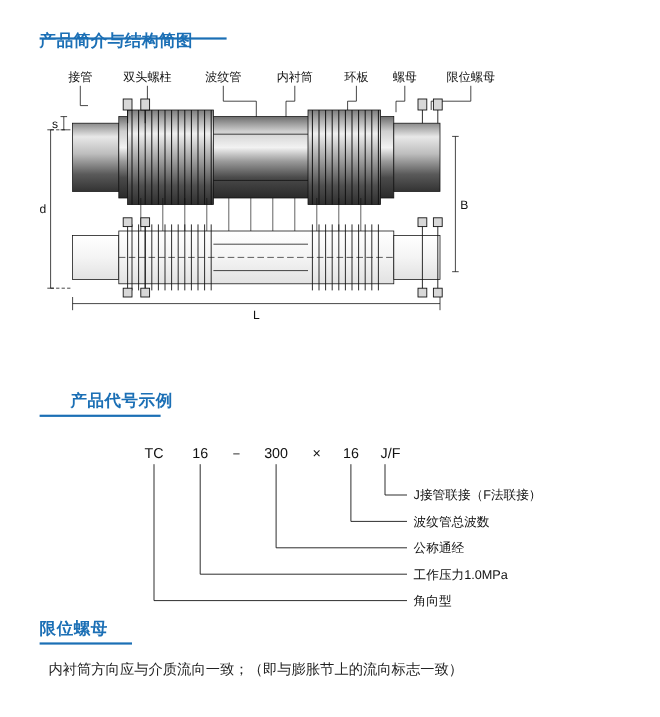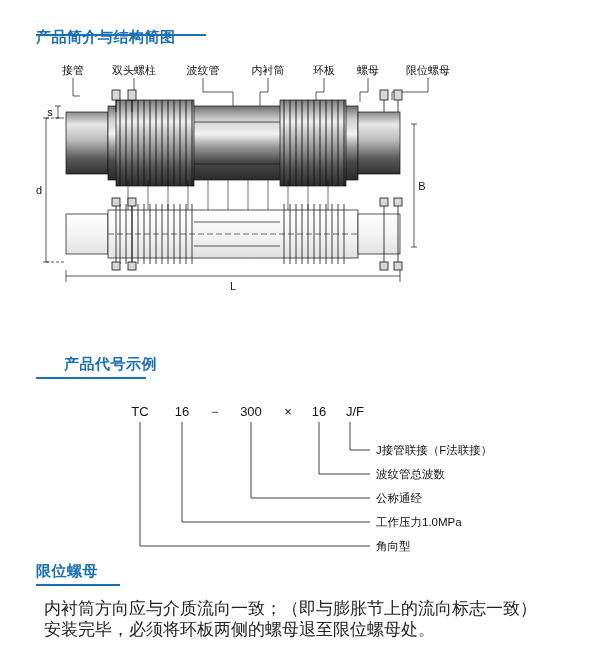--- a/index.html
+++ b/index.html
@@ -53,21 +53,21 @@
     height: 165px;
   }
   #fig2 svg { display: block; }
 
   
   #notes {
     position: absolute;
     left: 44px;
     top: 598px;
     width: 520px;
-    font-size: 17px;
+    font-size: 13px;
     line-height: 21px;
     color: #222;
   }
   .note-line { white-space: nowrap; }
 
   text {
     font-family: "Liberation Sans", sans-serif;
     fill: #111;
   }
   .lbl { font-size: 11px; }
@@ -320,14 +320,13 @@
     <text x="336" y="78">波纹管总波数</text>
     <text x="336" y="102">公称通经</text>
     <text x="336" y="126">工作压力1.0MPa</text>
     <text x="336" y="150">角向型</text>
   </g>
 </svg>
 </div>
 
 <div id="notes">
   <div class="note-line">内衬筒方向应与介质流向一致；（即与膨胀节上的流向标志一致）</div>
-  <div class="note-line">安装完毕，必须将环板两侧的螺母退至限位螺母处。</div>
 </div>
 
 </body></html>

